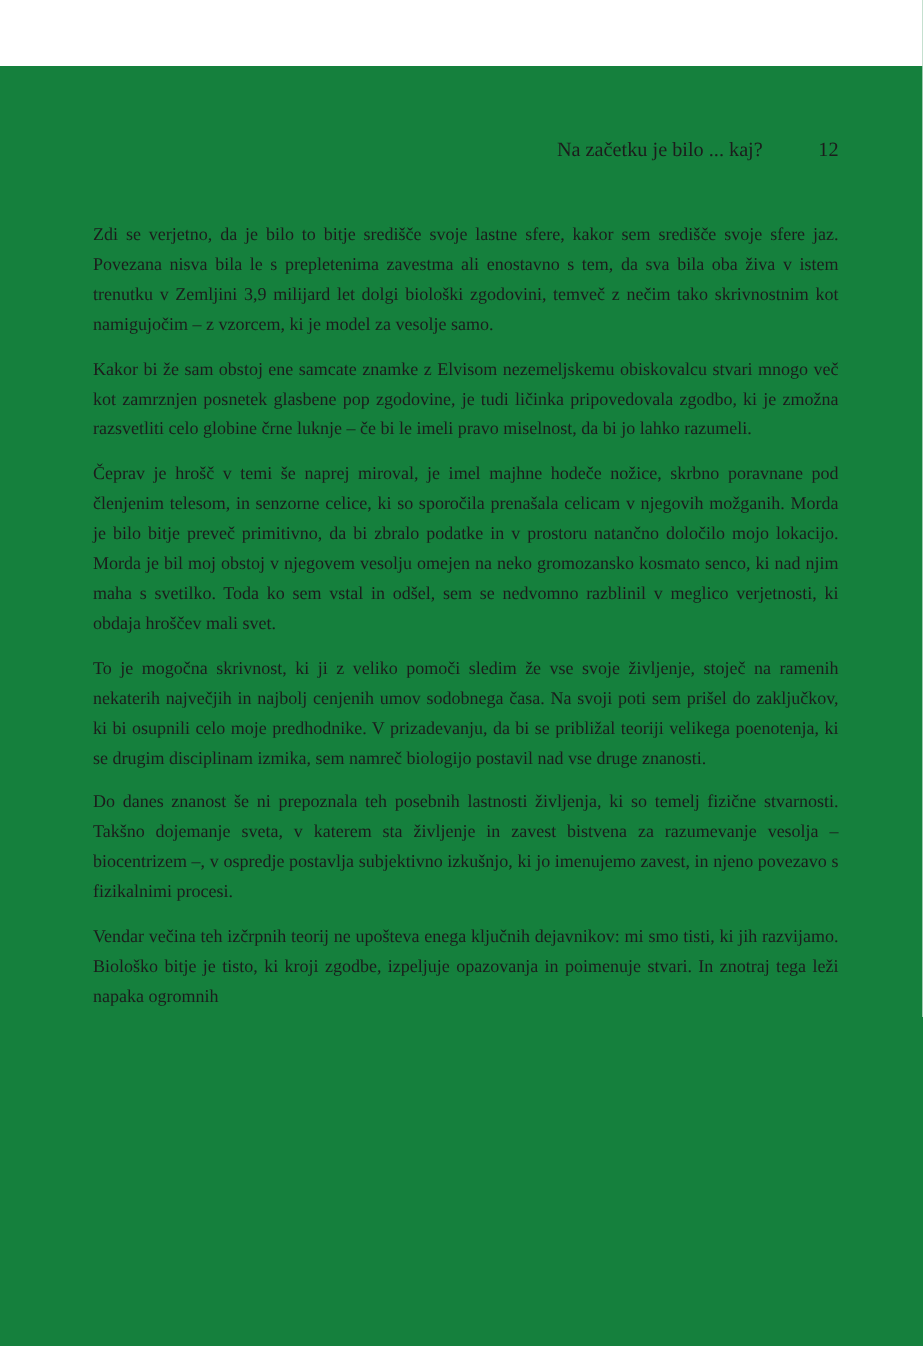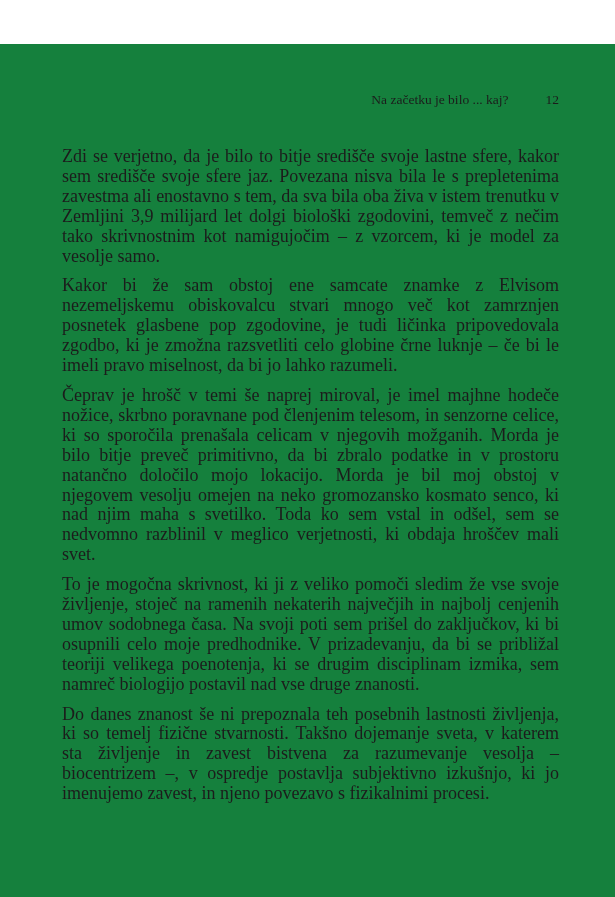--- a/index.html
+++ b/index.html
@@ -38,21 +38,21 @@
     white-space: nowrap;
   }
   .page-body {
     position: absolute;
     top: 103px;
     left: 62px;
     width: 497px;
   }
   .page-body p {
     margin: 0 0 10px 0;
-    font-size: 18px;
+    font-size: 12px;
     line-height: 19.9px;
     text-align: justify;
     text-justify: inter-word;
     hyphens: none;
     color: #1c1c1c;
   }
   .page-body p:last-child {
     margin-bottom: 0;
   }
 </style>
@@ -65,15 +65,16 @@
     <span class="running-title">Na začetku je bilo ... kaj?</span>
     <span class="page-number">12</span>
   </div>
 
   <div class="page-body">
     <p>Zdi se verjetno, da je bilo to bitje središče svoje lastne sfere, kakor sem središče svoje sfere jaz. Povezana nisva bila le s prepletenima zavestma ali enostavno s tem, da sva bila oba živa v istem trenutku v Zemljini 3,9 milijard let dolgi biološki zgodovini, temveč z nečim tako skrivnostnim kot namigujočim – z vzorcem, ki je model za vesolje samo.</p>
     <p>Kakor bi že sam obstoj ene samcate znamke z Elvisom nezemeljskemu obiskovalcu stvari mnogo več kot zamrznjen posnetek glasbene pop zgodovine, je tudi ličinka pripovedovala zgodbo, ki je zmožna razsvetliti celo globine črne luknje – če bi le imeli pravo miselnost, da bi jo lahko razumeli.</p>
     <p>Čeprav je hrošč v temi še naprej miroval, je imel majhne hodeče nožice, skrbno poravnane pod členjenim telesom, in senzorne celice, ki so sporočila prenašala celicam v njegovih možganih. Morda je bilo bitje preveč primitivno, da bi zbralo podatke in v prostoru natančno določilo mojo lokacijo. Morda je bil moj obstoj v njegovem vesolju omejen na neko gromozansko kosmato senco, ki nad njim maha s svetilko. Toda ko sem vstal in odšel, sem se nedvomno razblinil v meglico verjetnosti, ki obdaja hroščev mali svet.</p>
     <p>To je mogočna skrivnost, ki ji z veliko pomoči sledim že vse svoje življenje, stoječ na ramenih nekaterih največjih in najbolj cenjenih umov sodobnega časa. Na svoji poti sem prišel do zaključkov, ki bi osupnili celo moje predhodnike. V prizadevanju, da bi se približal teoriji velikega poenotenja, ki se drugim disciplinam izmika, sem namreč biologijo postavil nad vse druge znanosti.</p>
     <p>Do danes znanost še ni prepoznala teh posebnih lastnosti življenja, ki so temelj fizične stvarnosti. Takšno dojemanje sveta, v katerem sta življenje in zavest bistvena za razumevanje vesolja – biocentrizem –, v ospredje postavlja subjektivno izkušnjo, ki jo imenujemo zavest, in njeno povezavo s fizikalnimi procesi.</p>
+    <p>Vendar večina teh izčrpnih teorij ne upošteva enega ključnih dejavnikov: mi smo tisti, ki jih razvijamo. Biološko bitje je tisto, ki kroji zgodbe, izpeljuje opazovanja in poimenuje stvari. In znotraj tega leži napaka ogromnih</p>
   </div>
 
 </div>
 
 </body></html>

